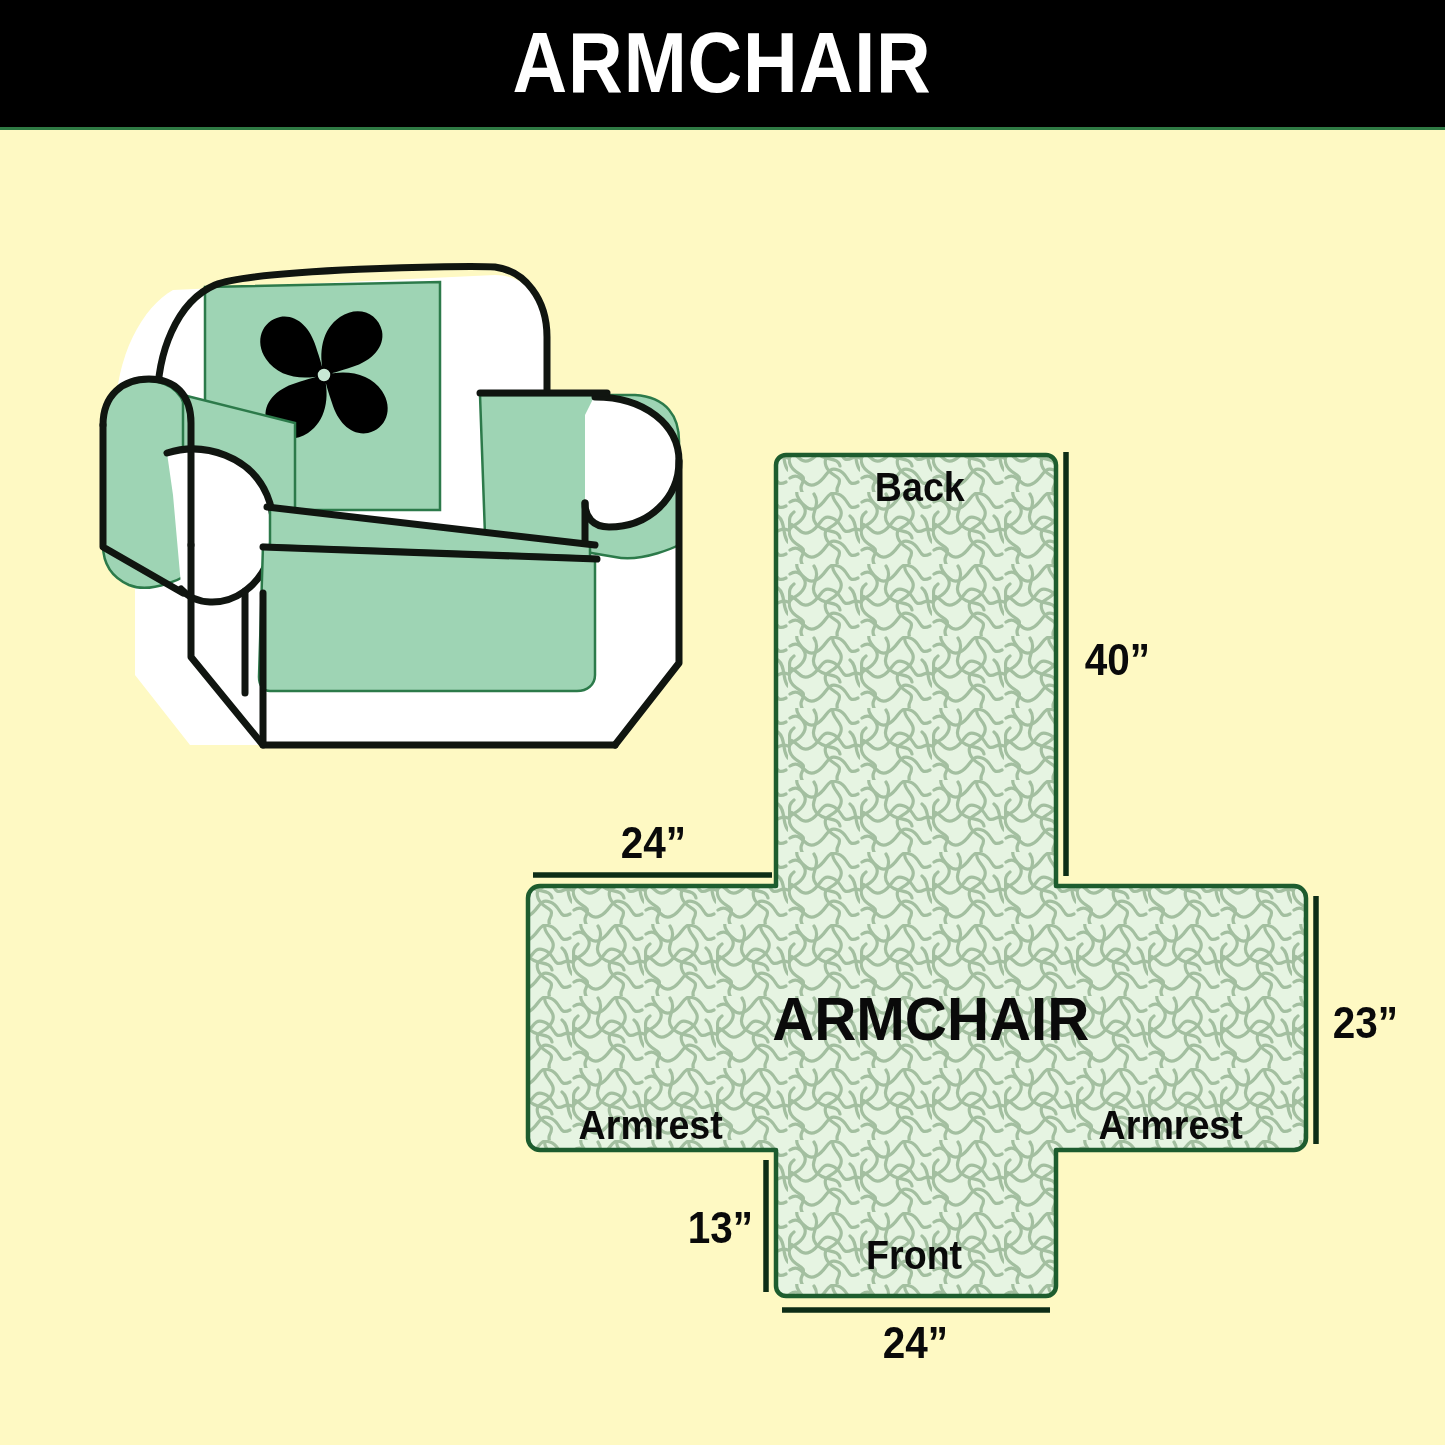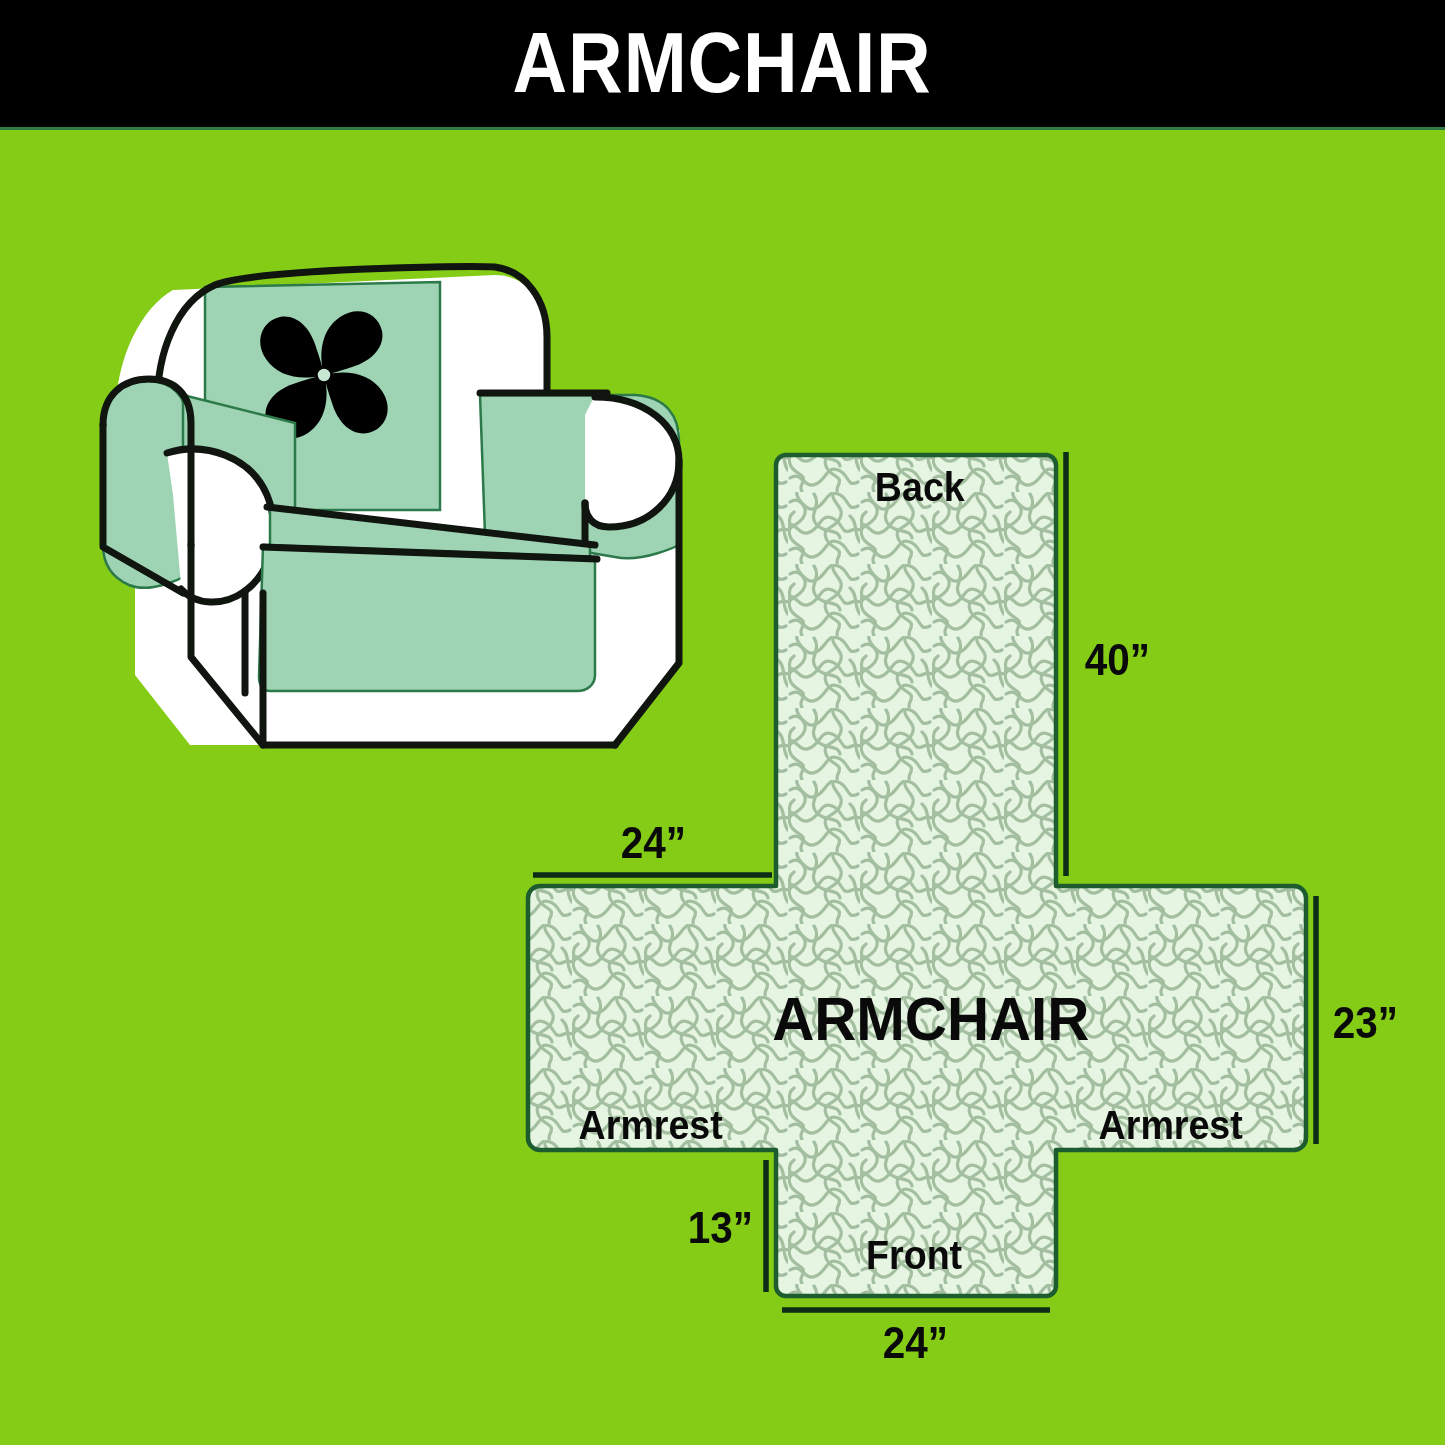--- a/index.html
+++ b/index.html
@@ -12,21 +12,21 @@
     height: 1445px;
     font-family: "Liberation Sans", sans-serif;
     overflow: hidden;
     position: relative;
   }
 
   #page {
     position: relative;
     width: 1445px;
     height: 1445px;
-    background: #84cc16;
+    background: #fef9c3;
   }
 
   
   #header-bar {
     position: absolute;
     left: 0;
     top: 0;
     width: 1445px;
     height: 130px;
     background: #000000;

